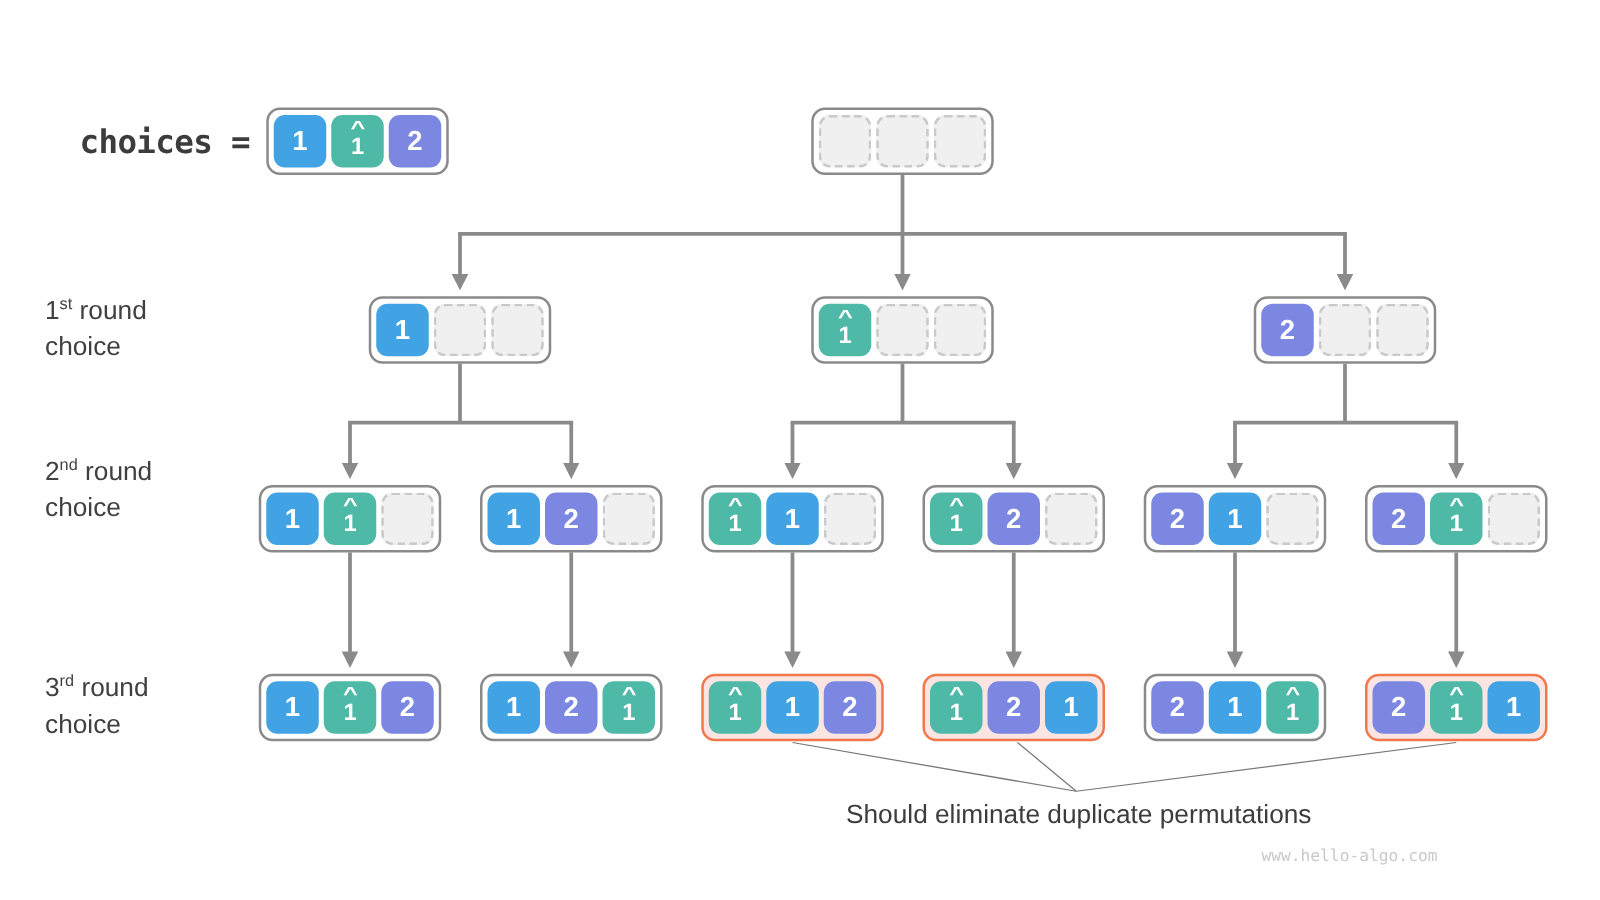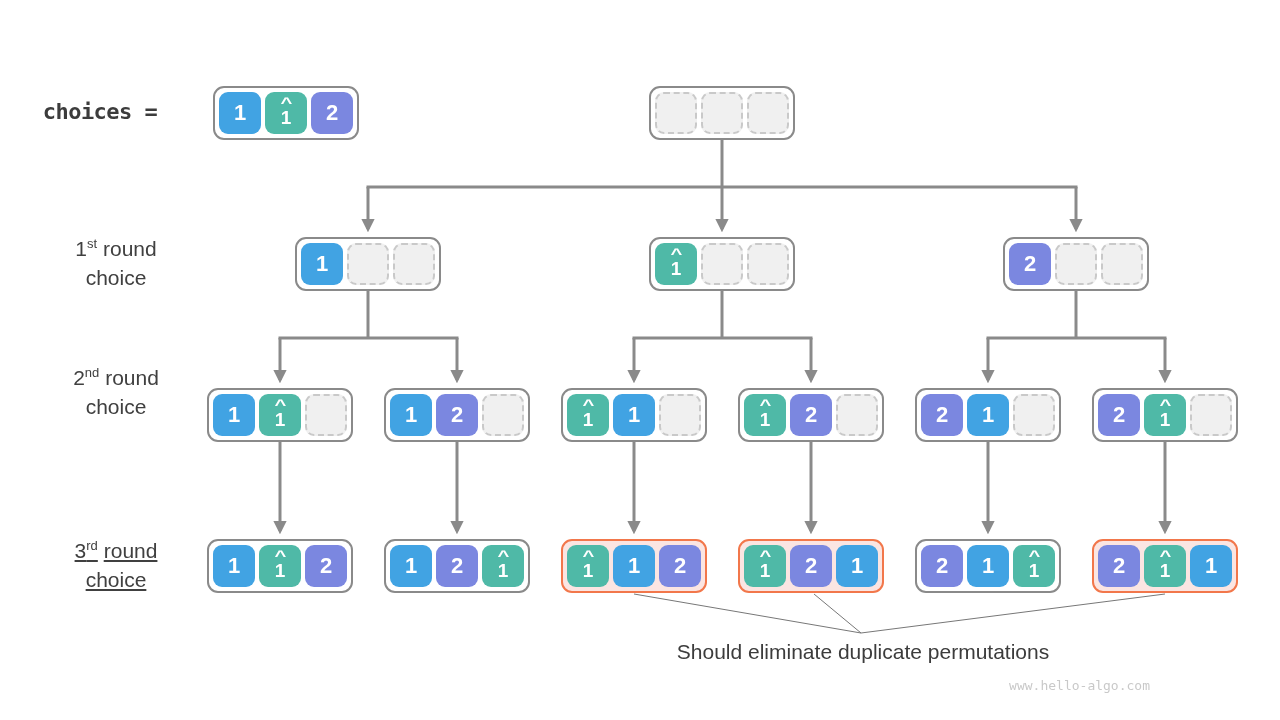--- a/index.html
+++ b/index.html
@@ -2,42 +2,42 @@
 <html><head>
 <meta charset="utf-8">
 <style>
   html,body{margin:0;padding:0;background:#ffffff;}
   #canvas{
     position:relative;width:1280px;height:720px;background:#fff;overflow:hidden;
     font-family:"Liberation Sans", sans-serif;
   }
   #wires{position:absolute;left:0;top:0;z-index:0;}
   .mono{font-family:"DejaVu Sans Mono", monospace;font-weight:bold;color:var(--text-dark);}
-  .hdr-label{position:absolute;top:99px;width:200px;text-align:center;font-size:22px;letter-spacing:-0.5px;}
+  .hdr-label{position:absolute;top:99px;width:200px;text-align:right;font-size:26px;letter-spacing:-0.5px;}
   #choices-label{left:0;}
   #state-label{left:440px;}
   .abox{
     position:absolute;box-sizing:border-box;width:146px;height:54px;
     background:#fff;border:2.5px solid var(--box-border);border-radius:11px;
     padding:4px;display:flex;gap:4px;z-index:1;
   }
   .abox.hl{border-color:var(--hl-border);background:var(--hl-fill);}
   .cell{
     box-sizing:border-box;width:42px;height:42px;border-radius:9px;
     display:flex;flex-direction:column;align-items:center;justify-content:center;
     color:#fff;font-weight:bold;font-size:22px;line-height:1;
   }
   .cell.blue{background:var(--blue);}
   .cell.teal{background:var(--teal);}
   .cell.purple{background:var(--purple);}
   .cell.empty{background:var(--empty-fill);border:2px dashed var(--empty-border);}
   .hat{font-size:15px;line-height:8px;transform:scaleX(1.35);height:8px;margin-bottom:2px;}
   .hatnum{font-size:19px;line-height:18px;}
   .row-label{
-    position:absolute;left:36px;width:160px;text-align:center;
+    position:absolute;left:36px;width:160px;text-align:left;
     font-size:21px;line-height:29px;color:var(--label);z-index:1;
   }
   .row-label sup{font-size:13px;line-height:0;}
   .row-label .rest{margin-left:0.28em;}
   #annotation{
     position:absolute;left:560px;top:640px;width:606px;text-align:center;
     font-size:21px;color:var(--text-dark);z-index:1;
   }
   #watermark{
     position:absolute;left:900px;top:678px;width:250px;text-align:right;
@@ -99,21 +99,21 @@
     </div>
 
   <div class="row-label" style="top:234px;">
     <span>1</span><sup>st</sup><span class="rest">round</span><br>
     <span>choice</span>
   </div>
   <div class="row-label" style="top:363px;">
     <span>2</span><sup>nd</sup><span class="rest">round</span><br>
     <span>choice</span>
   </div>
-  <div class="row-label" style="top:536px;text-decoration:underline;">
+  <div class="row-label" style="top:536px;">
     <span>3</span><sup>rd</sup><span class="rest">round</span><br>
     <span>choice</span>
   </div>
 
   <div id="level-0">
       <div class="abox" style="left: 295px; top: 237px;">
         <div class="cell blue">1</div>
         <div class="cell empty"></div>
         <div class="cell empty"></div>
       </div>

